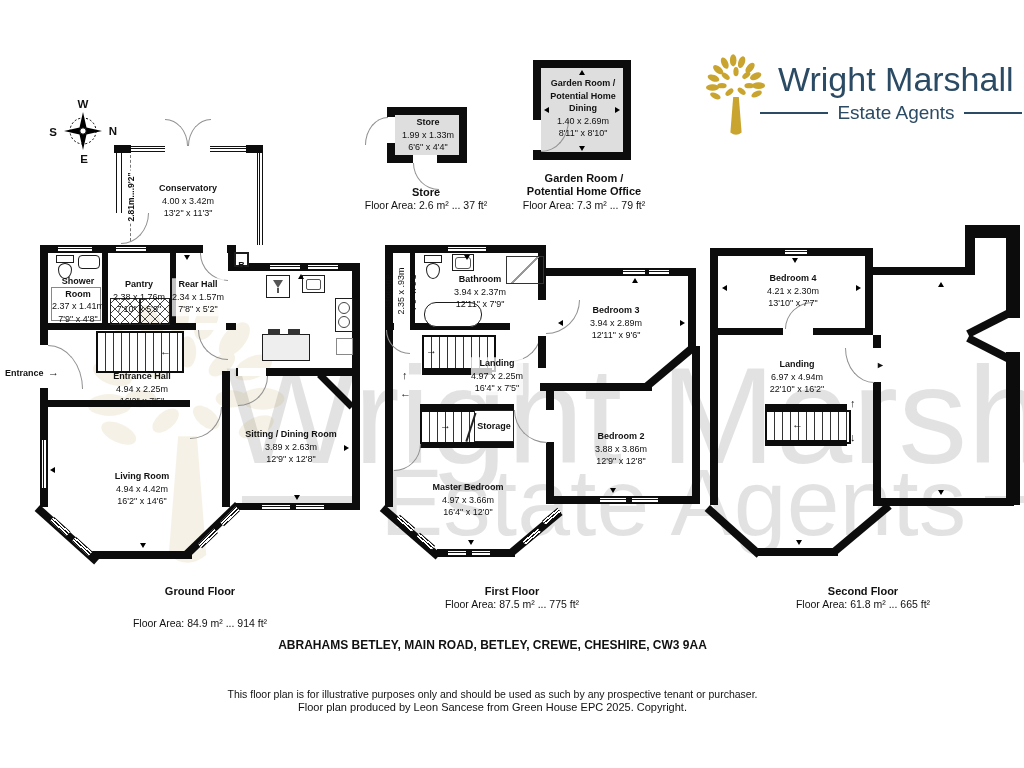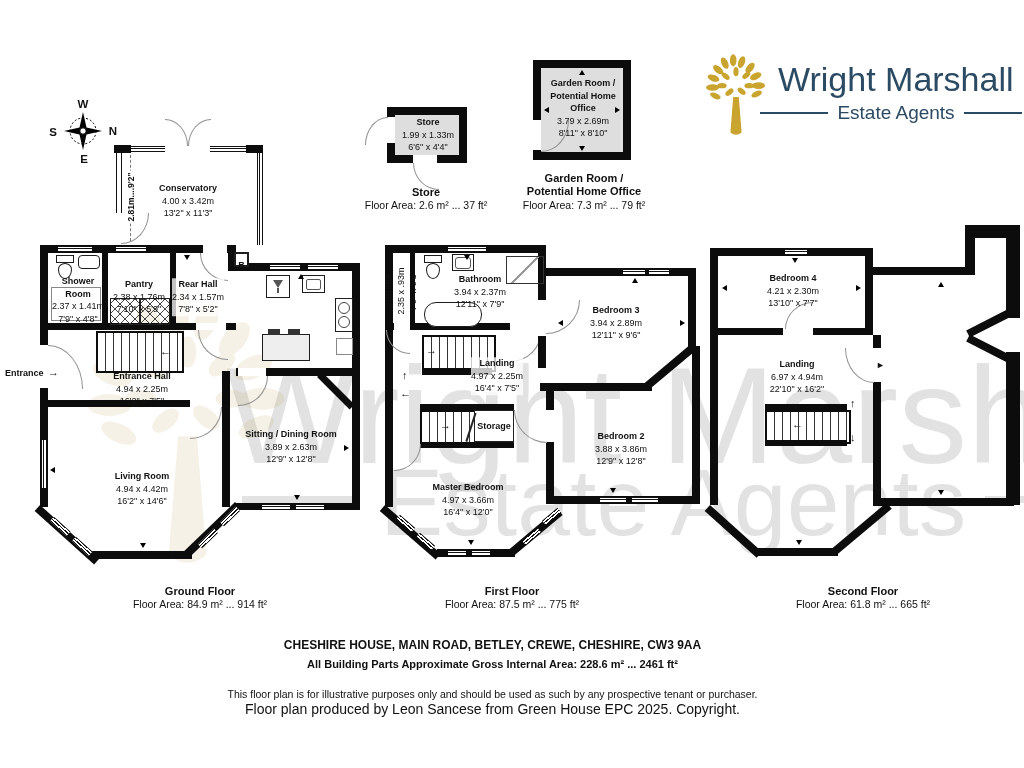--- a/index.html
+++ b/index.html
@@ -253,22 +253,22 @@
   <div class="area" style="left:426px;top:199px;">Floor Area: 2.6 m² ... 37 ft²</div>
 
   <div class="outb" style="left:533px;top:60px;width:98px;height:100px;"></div>
   <div class="gap" style="left:533px;top:120px;width:8px;height:30px;"></div>
   <div class="arc-br" style="left:541px;top:120px;width:27px;height:31px;"></div>
   <div class="tk tkU" style="left:579px;top:70px;"></div>
   <div class="tk tkD" style="left:579px;top:146px;"></div>
   <div class="tk tkL" style="left:544px;top:107px;"></div>
   <div class="tk tkR" style="left:615px;top:107px;"></div>
   <div class="lbl wrap" style="left:583px;top:108px;width:84px;">
-    <span class="nm">Garden Room / Potential Home Office</span>
-    <span class="dim">3.79 x 2.69m</span>
+    <span class="nm">Garden Room / Potential Home Dining</span>
+    <span class="dim">1.40 x 2.69m</span>
     <span class="dim">8'11" x 8'10"</span>
   </div>
   <div class="cap" style="left:584px;top:172px;">Garden Room /</div>
   <div class="cap" style="left:584px;top:185px;">Potential Home Office</div>
   <div class="area" style="left:584px;top:199px;">Floor Area: 7.3 m² ... 79 ft²</div>
 
   <div class="w" style="left:385px;top:245px;width:160px;height:8px;"></div>
   <div class="winh" style="left:448px;top:246px;width:38px;"></div>
   <div class="w" style="left:385px;top:245px;width:8px;height:262px;"></div>
   <div class="w" style="left:410px;top:253px;width:5px;height:77px;"></div>
@@ -415,23 +415,22 @@
   <div class="tk tkD" style="left:610px;top:488px;"></div>
   <div class="tk tkD" style="left:468px;top:540px;"></div>
   <div class="tk tkD" style="left:792px;top:258px;"></div>
   <div class="tk tkL" style="left:722px;top:285px;"></div>
   <div class="tk tkR" style="left:856px;top:285px;"></div>
   <div class="tk tkD" style="left:938px;top:490px;"></div>
   <div class="tk tkD" style="left:796px;top:540px;"></div>
   <div class="tk tkU" style="left:938px;top:282px;"></div>
 
   <div class="cap" style="left:200px;top:585px;">Ground Floor</div>
-  <div class="area" style="left:200px;top:598px;">Floor Area: 84.9 m² ... 914 ft²</div>
+  <div class="area" style="left:200px;top:617px;">Floor Area: 84.9 m² ... 914 ft²</div>
   <div class="cap" style="left:512px;top:585px;">First Floor</div>
   <div class="area" style="left:512px;top:598px;">Floor Area: 87.5 m² ... 775 ft²</div>
   <div class="cap" style="left:863px;top:585px;">Second Floor</div>
   <div class="area" style="left:863px;top:598px;">Floor Area: 61.8 m² ... 665 ft²</div>
 
-  <div class="footer" style="top:638px;font-size:12px;font-weight:700;">CHESHIRE HOUSE, MAIN ROAD, BETLEY, CREWE, CHESHIRE, CW3 9AA</div>
-  <div class="footer" style="top:658px;font-size:11px;font-weight:700;">All Building Parts Approximate Gross Internal Area: 228.6 m² ... 2461 ft²</div>
+  <div class="footer" style="top:638px;font-size:12px;font-weight:700;">ABRAHAMS BETLEY, MAIN ROAD, BETLEY, CREWE, CHESHIRE, CW3 9AA</div>
   <div class="footer" style="top:688px;font-size:10.5px;">This floor plan is for illustrative purposes only and should be used as such by any prospective tenant or purchaser.</div>
-  <div class="footer" style="top:701px;font-size:14px;">Floor plan produced by Leon Sancese from Green House EPC 2025. Copyright.</div>
+  <div class="footer" style="top:701px;font-size:11px;">Floor plan produced by Leon Sancese from Green House EPC 2025. Copyright.</div>
 </div>
 
 </body></html>

